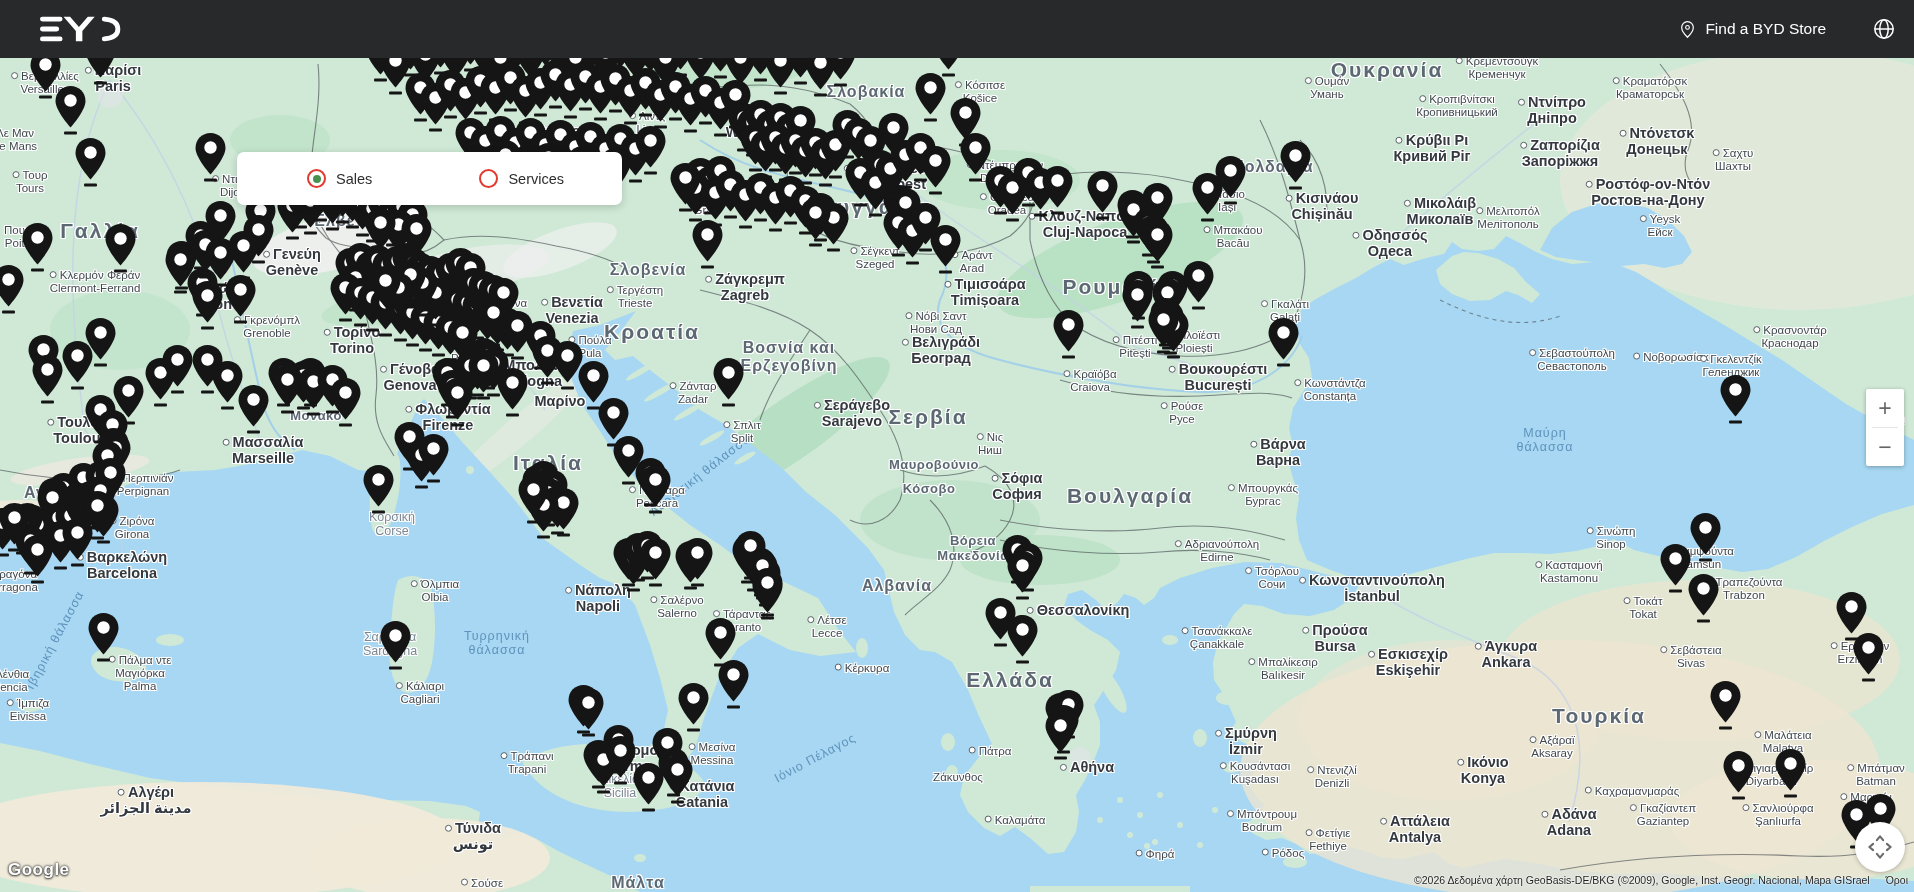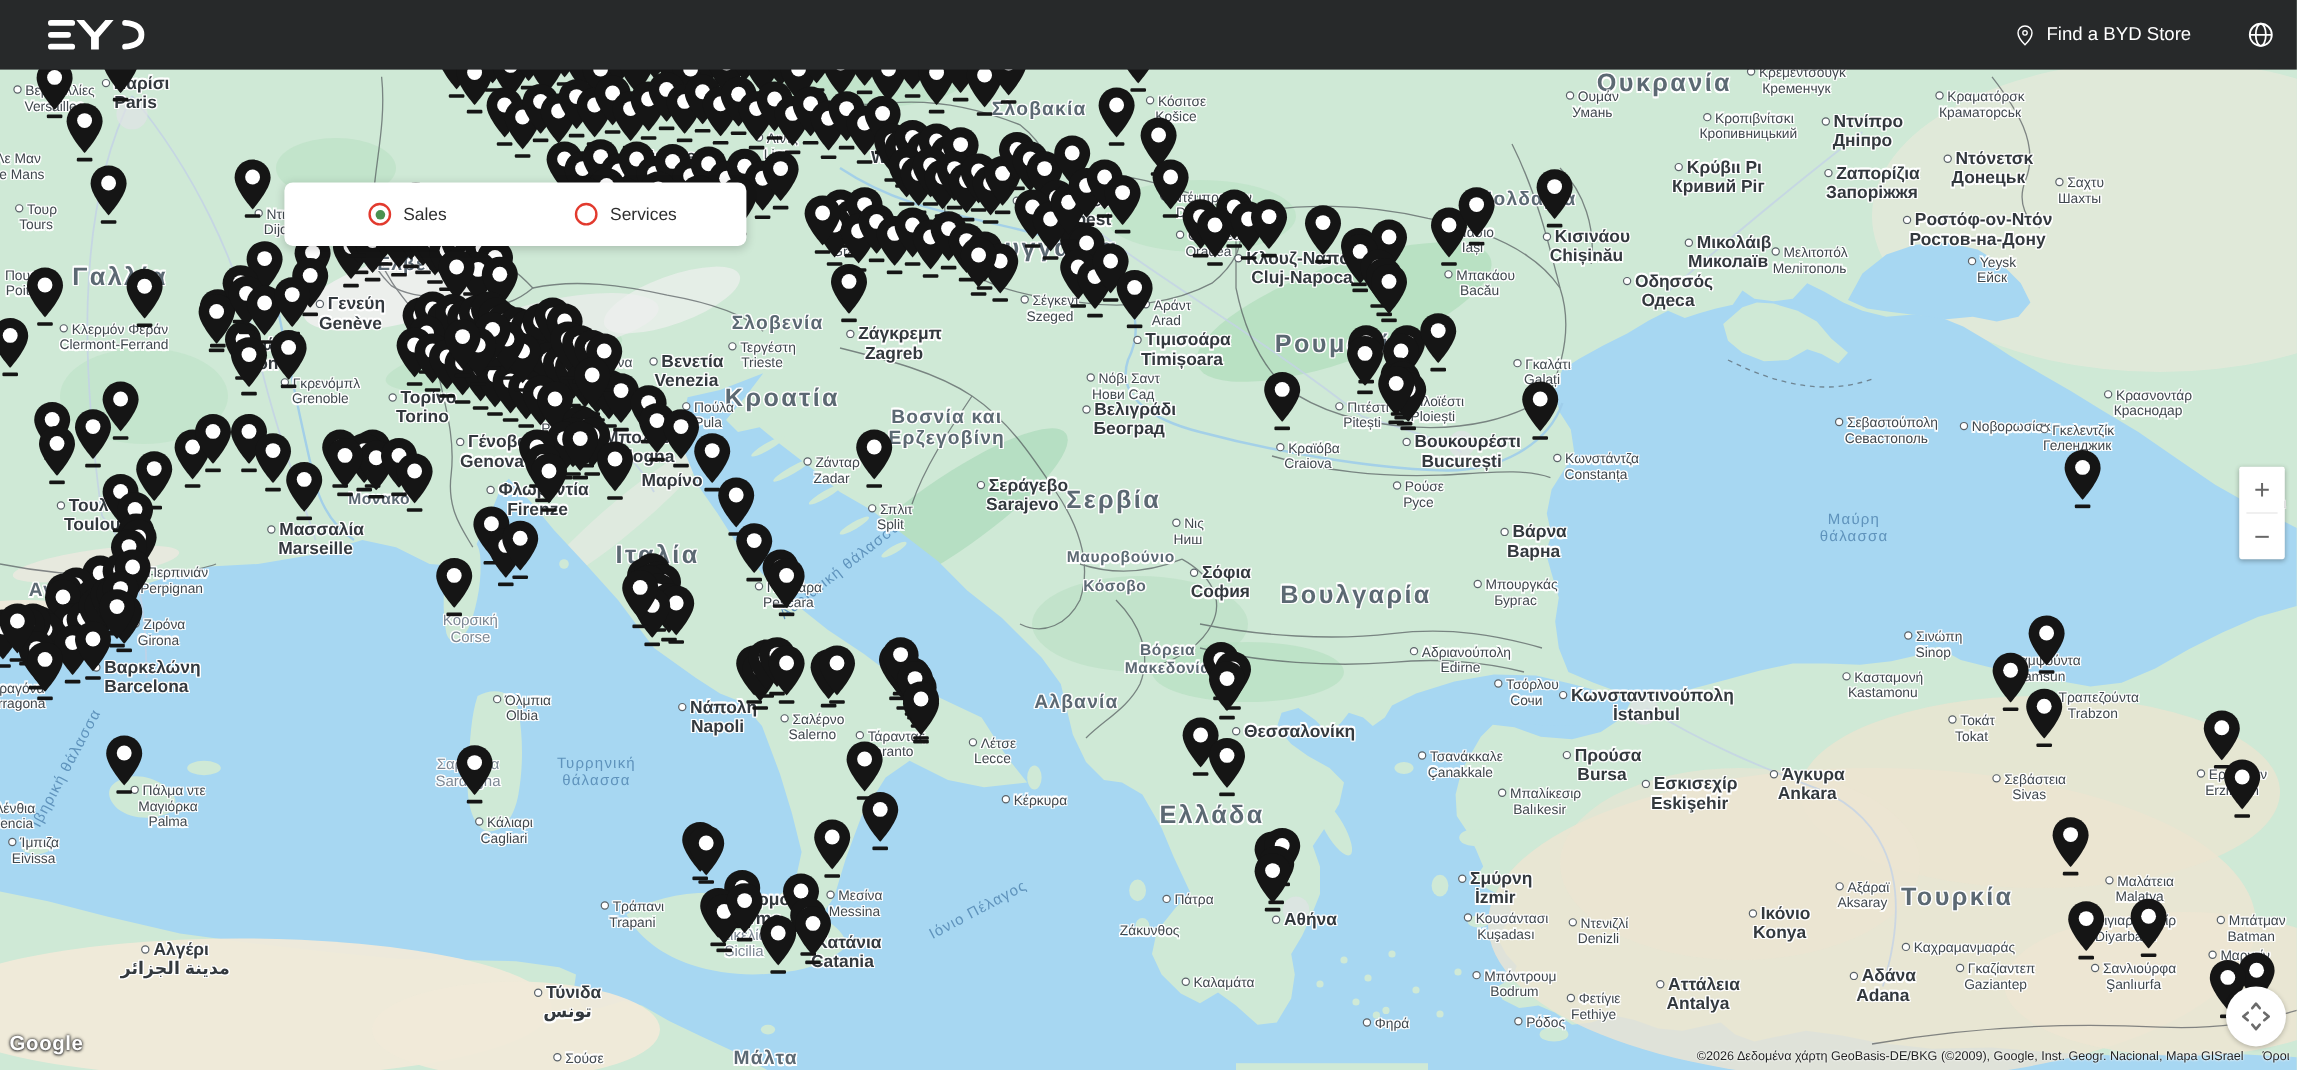--- a/index.html
+++ b/index.html
@@ -243,21 +243,21 @@
       </div>
       <div class="lbl country-md" style="left: 897px; top: 586px;">
         <div>Αλβανία</div>
       </div>
       <div class="lbl country" style="left: 1130px; top: 496px;">
         <div>Βουλγαρία</div>
       </div>
       <div class="lbl country" style="left: 1010px; top: 680px;">
         <div>Ελλάδα</div>
       </div>
-      <div class="lbl country" style="left: 1599px; top: 748px; margin-left: 32px;">
+      <div class="lbl country" style="left: 1599px; top: 716px;">
         <div>Τουρκία</div>
       </div>
       <div class="lbl country" style="left: 1387px; top: 70px;">
         <div>Ουκρανία</div>
       </div>
       <div class="lbl country-md" style="left: 1272px; top: 167px;">
         <div>Μολδαβία</div>
       </div>
       <div class="lbl country-md" style="left: 62px; top: 493px;">
         <div>Ανδόρρα</div>

